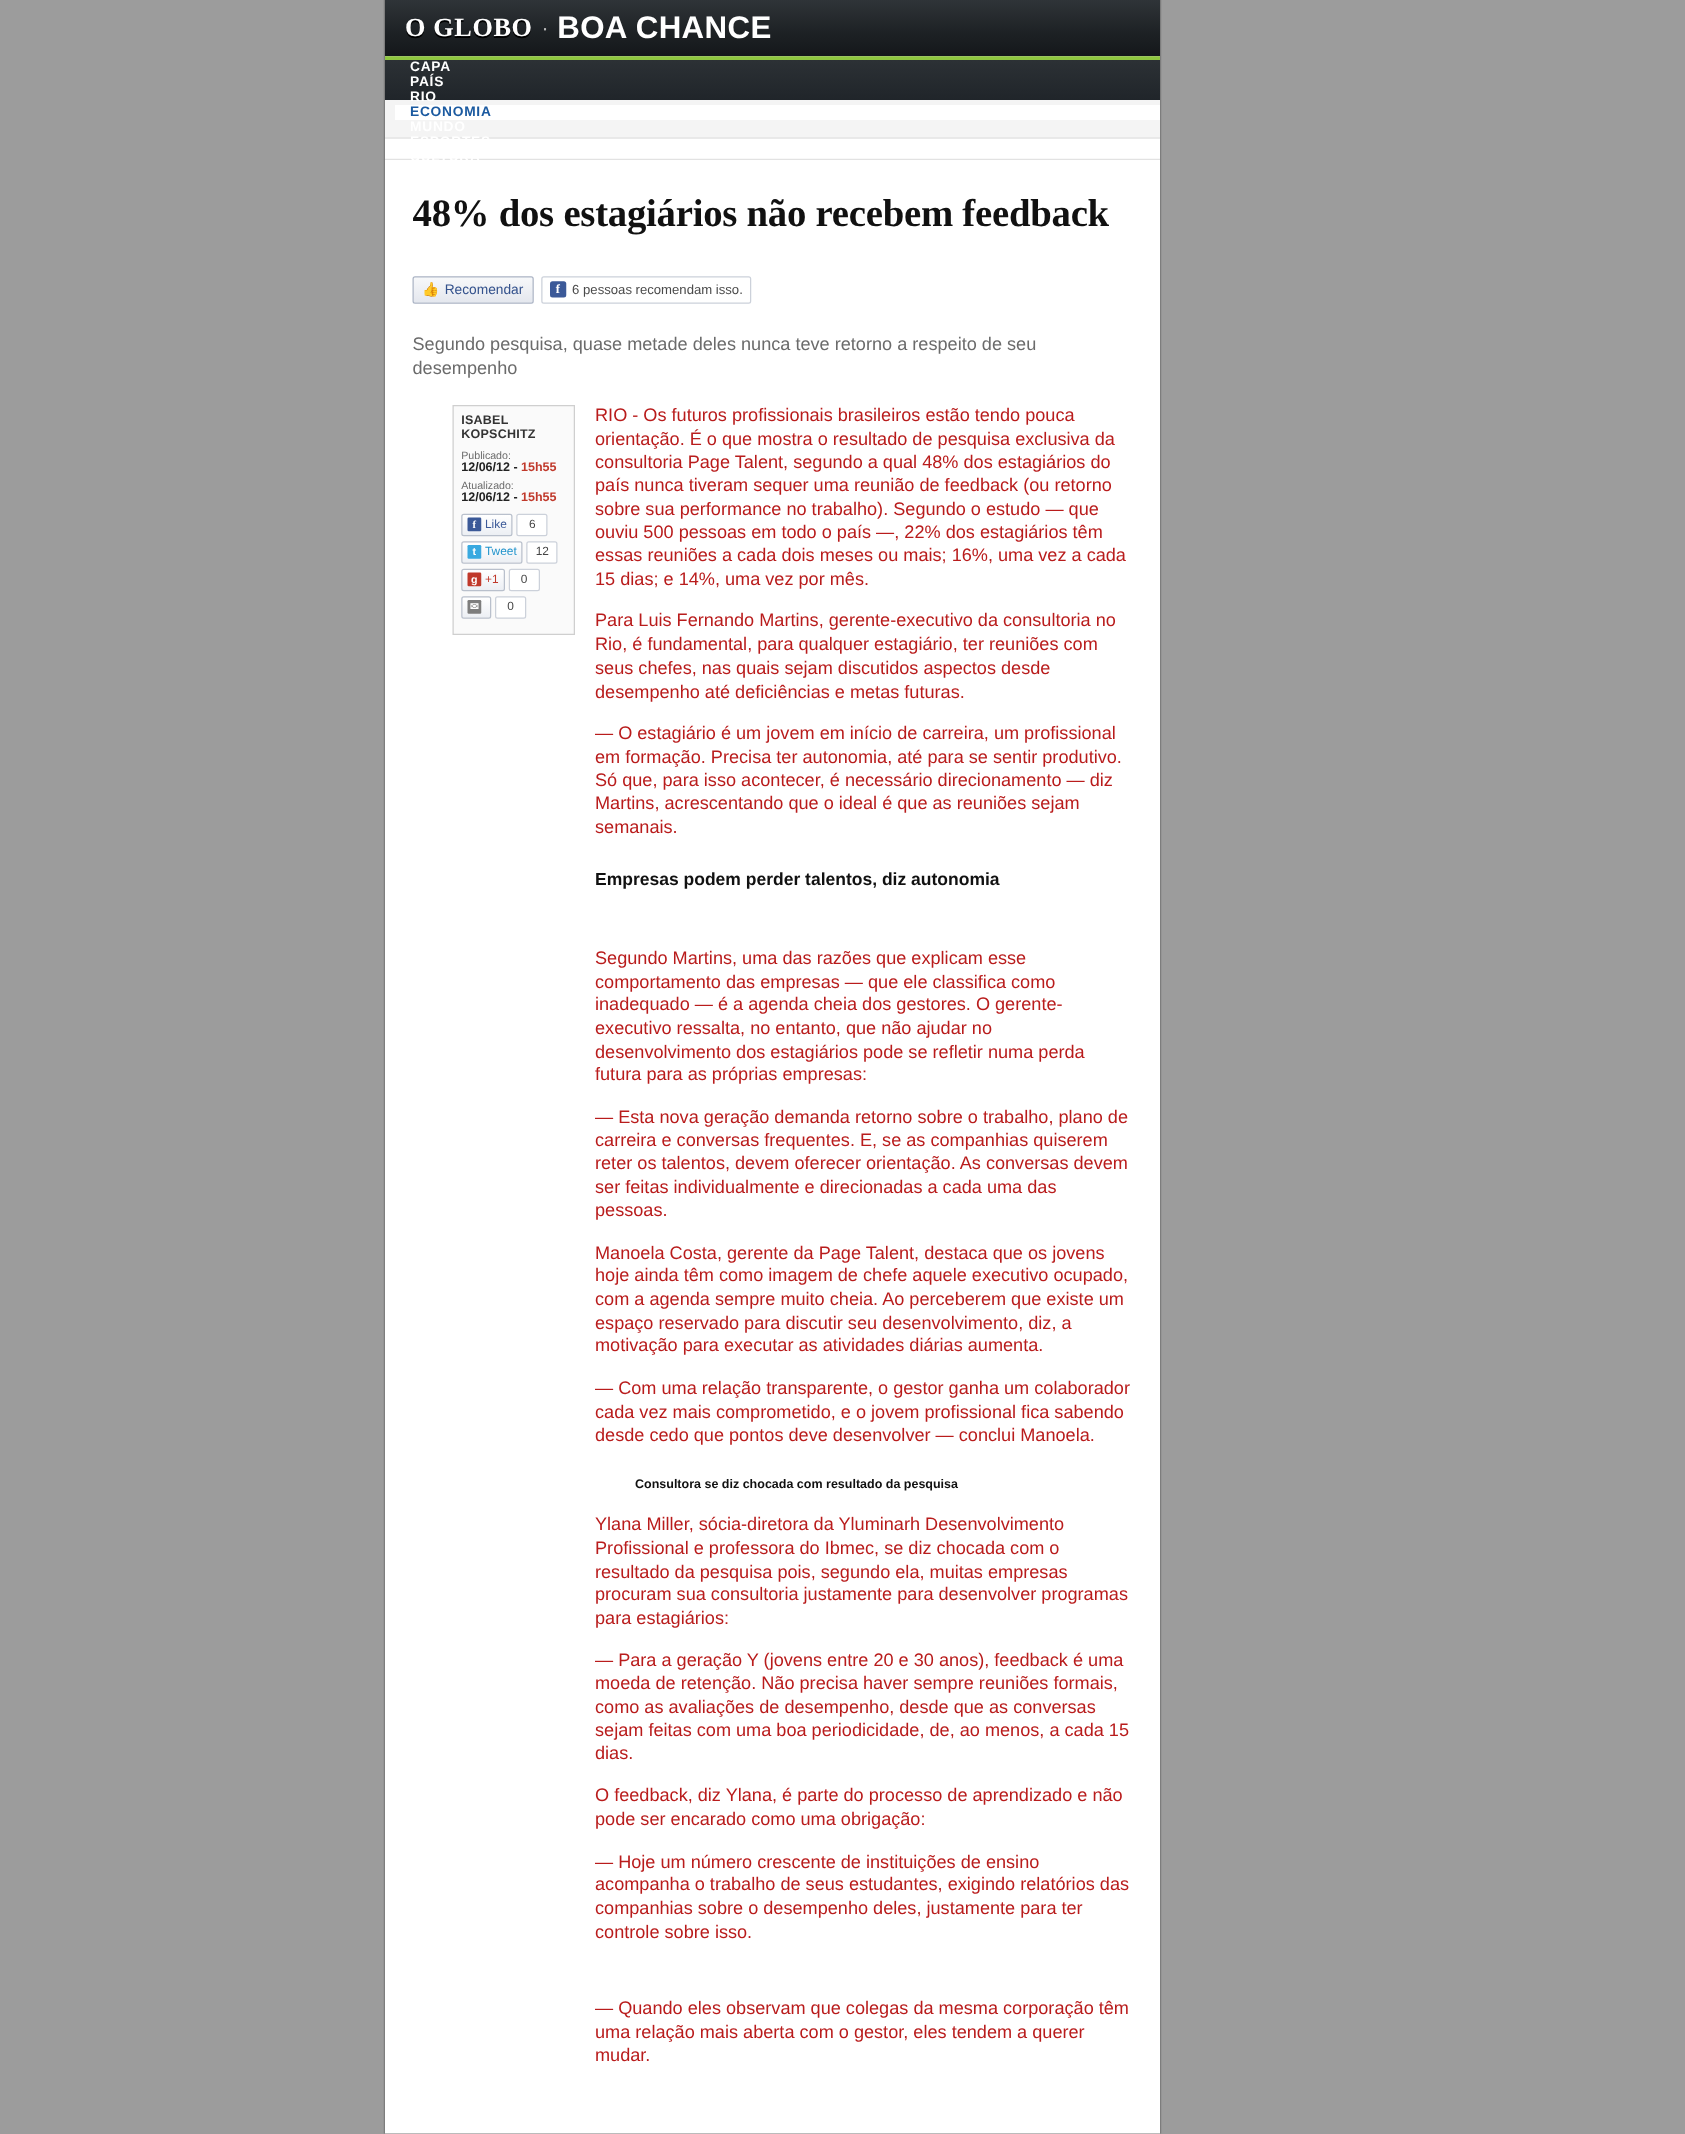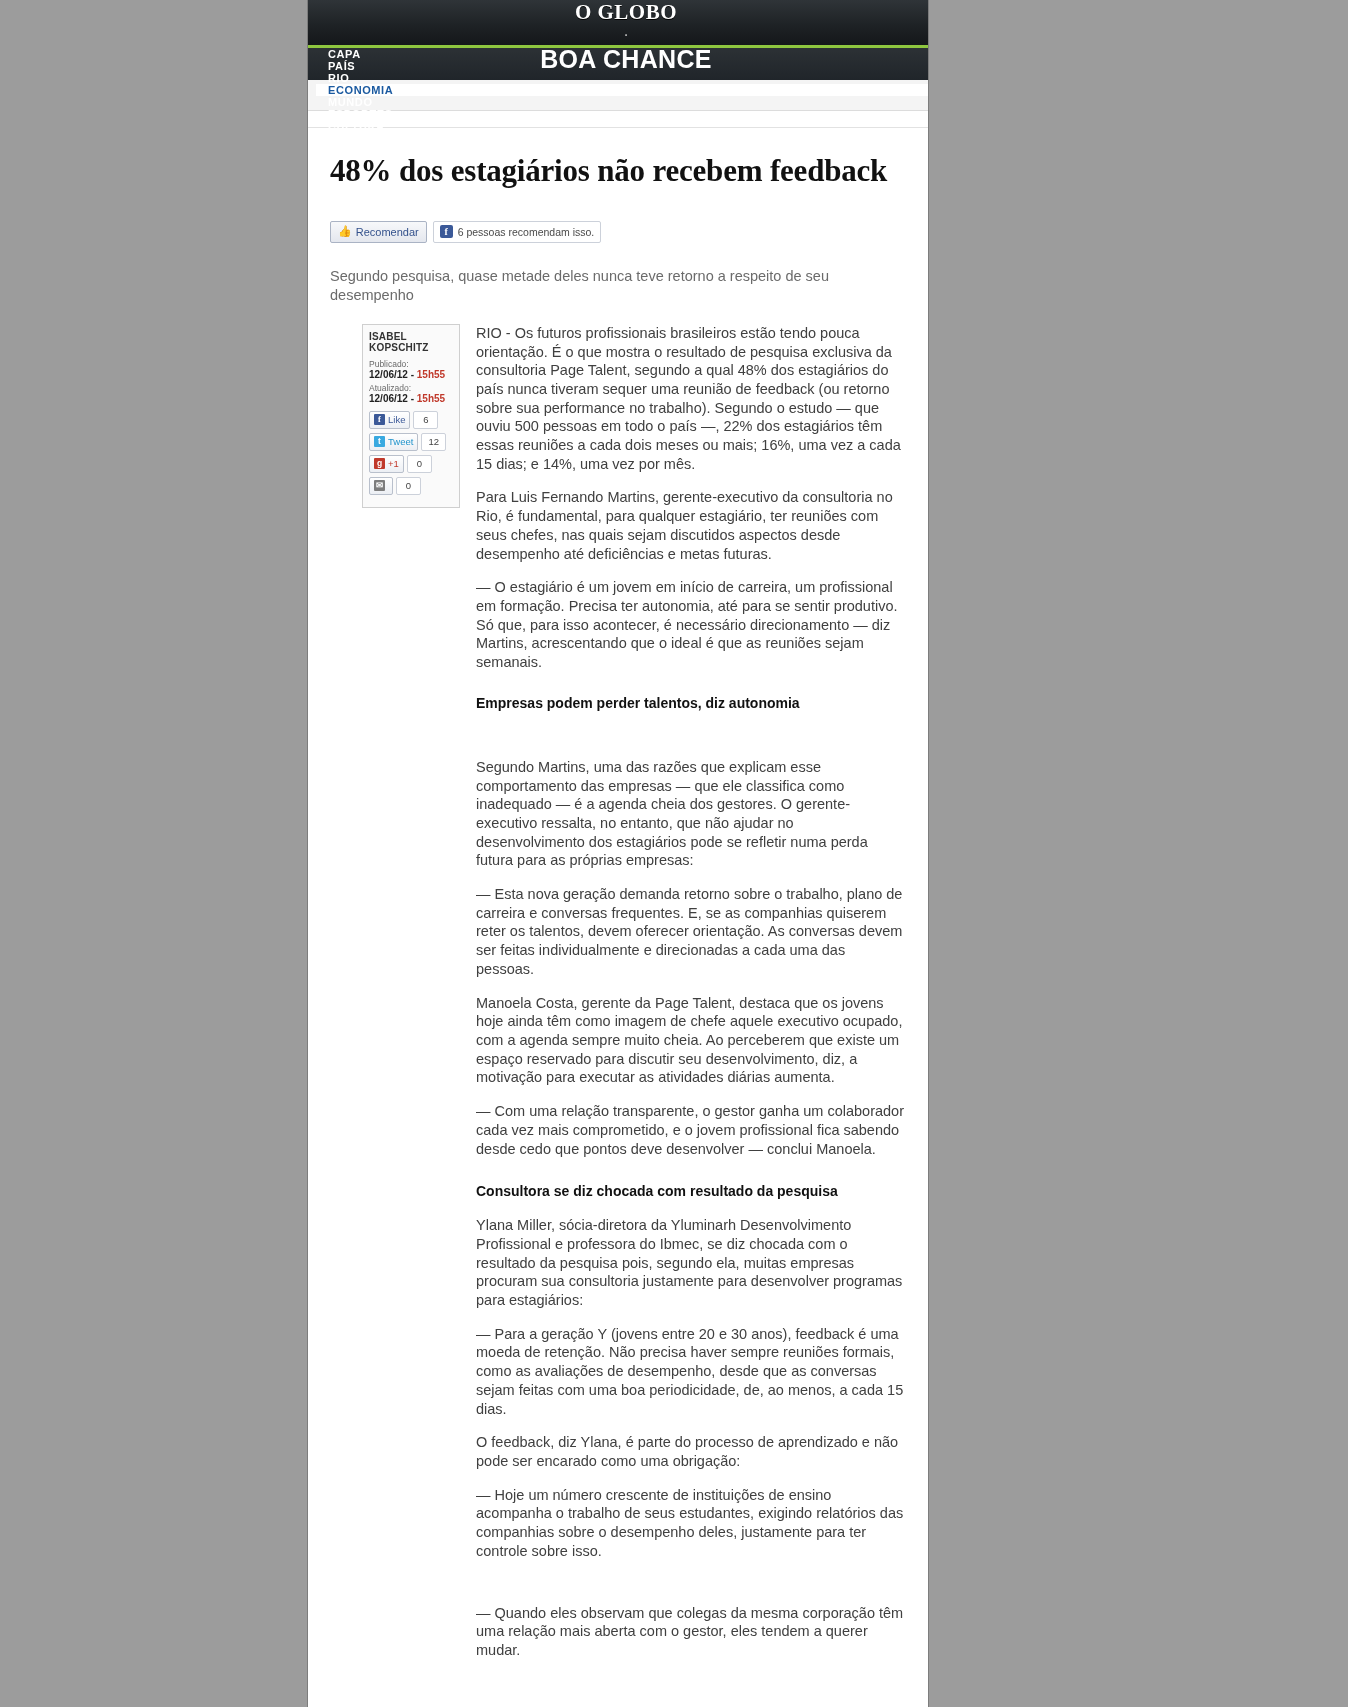--- a/index.html
+++ b/index.html
@@ -26,21 +26,20 @@
   }
   
   .masthead {
     height: 48px;
     background: linear-gradient(#2f3438, #1d2124 60%, #14171a);
     border-bottom: 3px solid #8ec63f;
     display: flex;
     align-items: center;
     padding-left: 16px;
     box-sizing: border-box;
-    flex-direction: column;
   }
   .logo-globo {
     color: #ffffff;
     font-weight: bold;
     font-size: 21px;
     letter-spacing: 0.5px;
     font-family: "Liberation Serif", serif;
     text-shadow: 0 1px 0 #000;
   }
   .logo-sep {
@@ -236,35 +235,36 @@
   .sq-gp { background: #c0392b; }
   .sq-mail { background: #7d7d7d; }
   .text-col {
     flex: 1;
     min-width: 0;
   }
   .text-col p {
     margin: 0 0 15px 0;
     font-size: 14.5px;
     line-height: 1.29;
-    color: #404040;
+    color: #b91c1c;
   }
   .text-col p.sub-title {
     font-weight: bold;
     color: #111;
     margin-top: 22px;
     margin-bottom: 46px;
     font-size: 14px;
   }
   .text-col p.sub-title2 {
     font-weight: bold;
     color: #111;
     margin-top: 24px;
     margin-bottom: 16px;
-    font-size: 14px;
+    font-size: 10px;
+    margin-left: 32px;
   }
   .gap-block { height: 28px; }
   .page-bottom { height: 34px; }
 </style>
 </head>
 <body>
 
 <div id="page">
   <div class="site">
 

